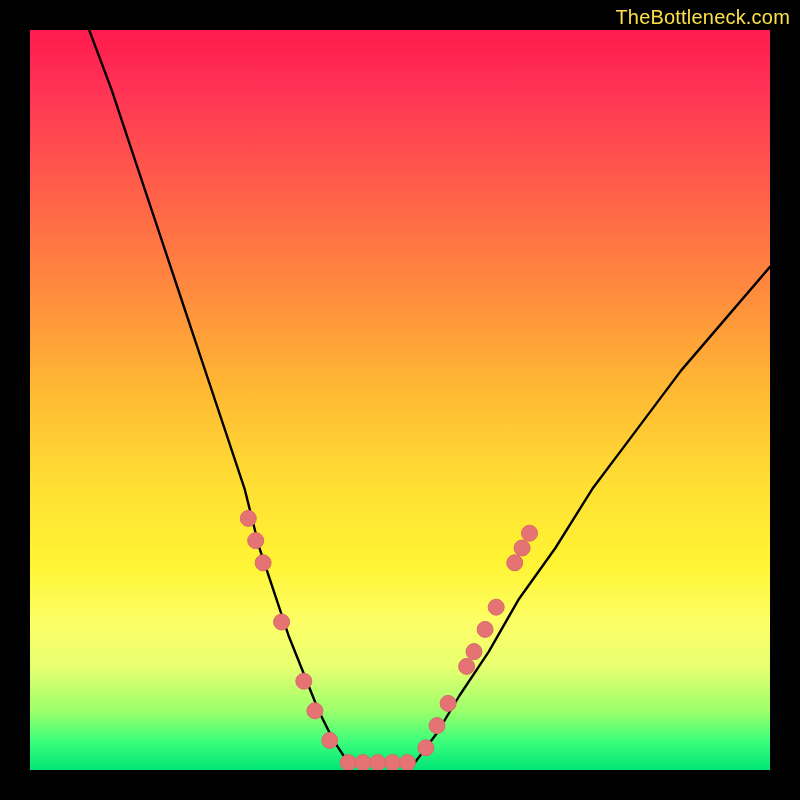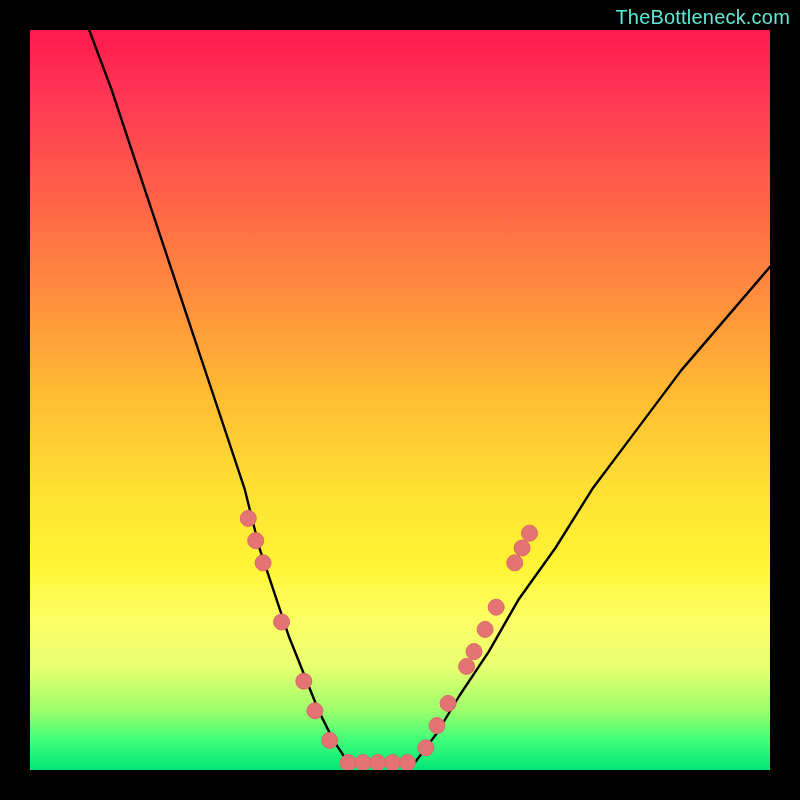--- a/index.html
+++ b/index.html
@@ -43,21 +43,21 @@
     left: 0;
     top: 0;
     width: 740px;
     height: 740px;
     pointer-events: none;
   }
   .watermark {
     position: absolute;
     top: 6px;
     right: 10px;
-    color: #5eead4;
+    color: #fde047;
     font-size: 20px;
     font-weight: 500;
     letter-spacing: 0.2px;
   }
 </style>
 </head>
 <body>
 
 <div class="stage">
   <div class="plot-area">

